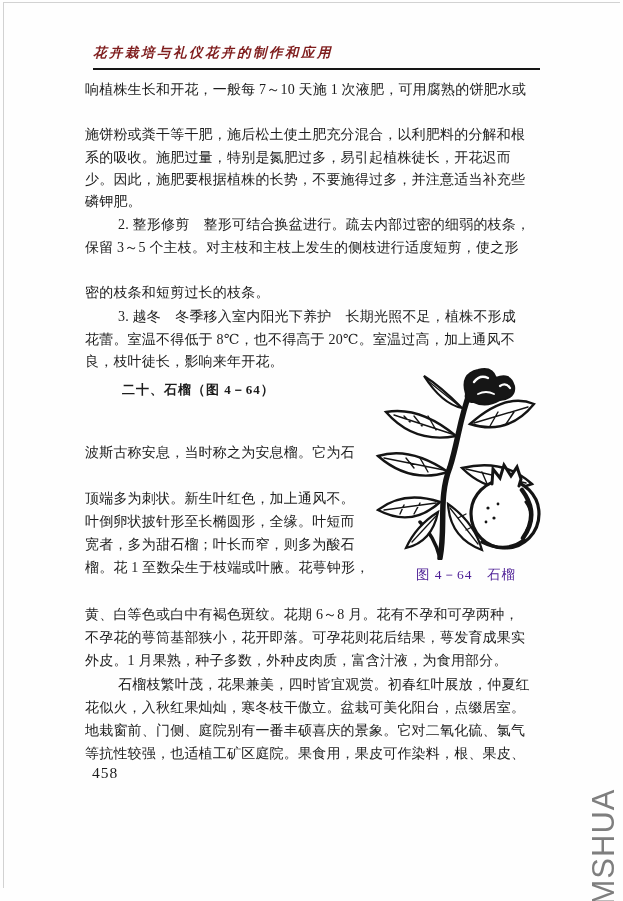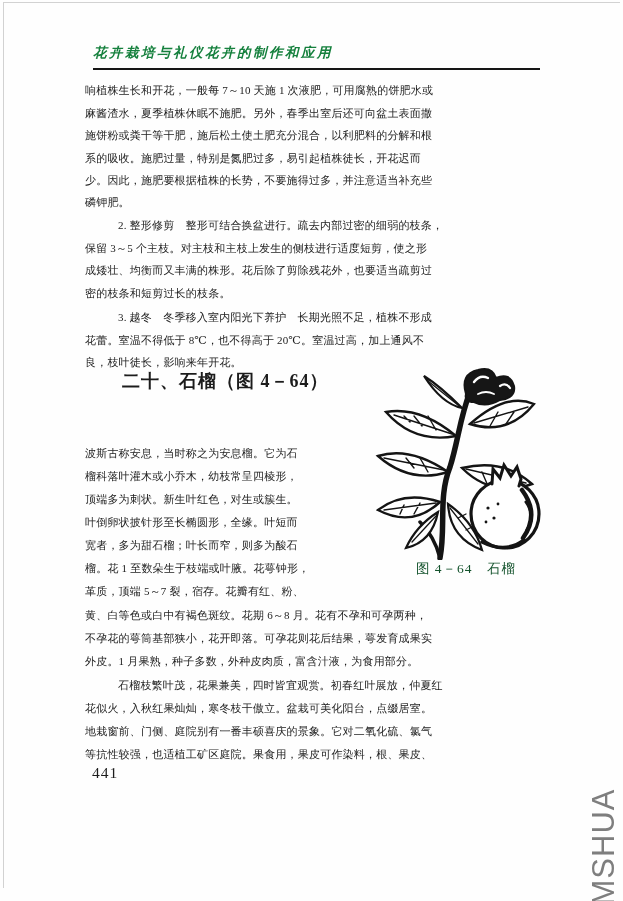--- a/index.html
+++ b/index.html
@@ -8,41 +8,41 @@
     overflow:hidden;
     font-family:"Liberation Serif","DejaVu Serif",serif;
     color:#1c1c1c;
   }
   .edge-left { position:absolute; left:3px; top:2px; width:1px; height:886px; background:#d2d2d2; }
   .edge-top  { position:absolute; left:3px; top:2px; width:617px; height:1px; background:#d2d2d2; }
 
   .running-head {
     position:absolute; left:93px; top:44px; width:450px;
     font-size:13.5px; font-style:italic; font-weight:bold; letter-spacing:2.5px;
-    color:#15803d; white-space:nowrap;
+    color:#7f1d1d; white-space:nowrap;
   }
   .head-rule { position:absolute; left:93px; top:68px; width:447px; height:2px; background:#161616; }
 
   .line {
     position:absolute; left:85px; width:460px;
-    font-size:11px; line-height:20px; letter-spacing:0.2px;
+    font-size:14px; line-height:20px; letter-spacing:0.2px;
     white-space:nowrap; color:#1c1c1c;
   }
   .indent { padding-left:33px; }
 
   .heading {
-    position:absolute; left:122px; top:369px;
-    font-size:18px; font-weight:bold; letter-spacing:1px; white-space:nowrap;text-align:center;
+    position:absolute; left:122px; top:381px;
+    font-size:13px; font-weight:bold; letter-spacing:1px; white-space:nowrap;text-align:center;
   }
 
   .figure { position:absolute; left:370px; top:362px; width:192px; }
   .figure svg { display:block; }
   .fig-caption {
-    text-align:center;
-    font-size:13.5px; letter-spacing:1px; color:#14532d;
+    margin-top:6px; text-align:center;
+    font-size:13.5px; letter-spacing:1px; color:#4c1d95;
   }
 
   .page-number { position:absolute; left:92px; top:764px; font-size:15.5px; letter-spacing:1px; }
 
   .watermark {
     position:absolute; left:544px; top:829px; width:120px;
     transform:rotate(-90deg); transform-origin:center;
     font-family:"Liberation Sans","DejaVu Sans",sans-serif;
     font-size:31px; color:#7e7e7e; letter-spacing:1px; text-align:center;
     font-weight:500;
@@ -52,44 +52,40 @@
 <body>
 
 <div class="page">
   <div class="edge-left"></div>
   <div class="edge-top"></div>
 
   <div class="running-head">花卉栽培与礼仪花卉的制作和应用</div>
   <div class="head-rule"></div>
 
   <div class="line" style="top:80px">响植株生长和开花，一般每 7～10 天施 1 次液肥，可用腐熟的饼肥水或</div>
-  <div class="line" style="top:103px">麻酱渣水，夏季植株休眠不施肥。另外，春季出室后还可向盆土表面撒</div>
   <div class="line" style="top:125px">施饼粉或粪干等干肥，施后松土使土肥充分混合，以利肥料的分解和根</div>
   <div class="line" style="top:148px">系的吸收。施肥过量，特别是氮肥过多，易引起植株徒长，开花迟而</div>
   <div class="line" style="top:170px">少。因此，施肥要根据植株的长势，不要施得过多，并注意适当补充些</div>
   <div class="line" style="top:192px">磷钾肥。</div>
 
   <div class="line indent" style="top:215px">2. 整形修剪　整形可结合换盆进行。疏去内部过密的细弱的枝条，</div>
   <div class="line" style="top:238px">保留 3～5 个主枝。对主枝和主枝上发生的侧枝进行适度短剪，使之形</div>
-  <div class="line" style="top:260px">成矮壮、均衡而又丰满的株形。花后除了剪除残花外，也要适当疏剪过</div>
   <div class="line" style="top:283px">密的枝条和短剪过长的枝条。</div>
 
   <div class="line indent" style="top:307px">3. 越冬　冬季移入室内阳光下养护　长期光照不足，植株不形成</div>
   <div class="line" style="top:330px">花蕾。室温不得低于 8℃，也不得高于 20℃。室温过高，加上通风不</div>
   <div class="line" style="top:352px">良，枝叶徒长，影响来年开花。</div>
 
   <div class="heading">二十、石榴（图 4－64）</div>
 
   <div class="line" style="top:443px">波斯古称安息，当时称之为安息榴。它为石</div>
-  <div class="line" style="top:466px">榴科落叶灌木或小乔木，幼枝常呈四棱形，</div>
-  <div class="line" style="top:489px">顶端多为刺状。新生叶红色，对生或簇生。</div>
+  <div class="line" style="top:489px">顶端多为刺状。新生叶红色，加上通风不。</div>
   <div class="line" style="top:512px">叶倒卵状披针形至长椭圆形，全缘。叶短而</div>
   <div class="line" style="top:535px">宽者，多为甜石榴；叶长而窄，则多为酸石</div>
   <div class="line" style="top:558px">榴。花 1 至数朵生于枝端或叶腋。花萼钟形，</div>
-  <div class="line" style="top:581px">革质，顶端 5～7 裂，宿存。花瓣有红、粉、</div>
 
   <div class="line" style="top:605px">黄、白等色或白中有褐色斑纹。花期 6～8 月。花有不孕和可孕两种，</div>
   <div class="line" style="top:628px">不孕花的萼筒基部狭小，花开即落。可孕花则花后结果，萼发育成果实</div>
   <div class="line" style="top:651px">外皮。1 月果熟，种子多数，外种皮肉质，富含汁液，为食用部分。</div>
   <div class="line indent" style="top:675px">石榴枝繁叶茂，花果兼美，四时皆宜观赏。初春红叶展放，仲夏红</div>
   <div class="line" style="top:698px">花似火，入秋红果灿灿，寒冬枝干傲立。盆栽可美化阳台，点缀居室。</div>
   <div class="line" style="top:721px">地栽窗前、门侧、庭院别有一番丰硕喜庆的景象。它对二氧化硫、氯气</div>
   <div class="line" style="top:744px">等抗性较强，也适植工矿区庭院。果食用，果皮可作染料，根、果皮、</div>
 
   <div class="figure">
@@ -134,16 +130,16 @@
         <path d="M112,180 Q136,192 154,178" stroke-width="3.5"></path>
         <circle cx="118" cy="146" r="1.6" fill="#141414" stroke="none"></circle>
         <circle cx="124" cy="156" r="1.6" fill="#141414" stroke="none"></circle>
         <circle cx="116" cy="160" r="1.4" fill="#141414" stroke="none"></circle>
         <circle cx="128" cy="142" r="1.4" fill="#141414" stroke="none"></circle>
       </g>
     </svg>
     <div class="fig-caption">图 4－64　石榴</div>
   </div>
 
-  <div class="page-number">441</div>
+  <div class="page-number">458</div>
 
   <div class="watermark">MSHUA</div>
 </div>
 
 </body></html>

